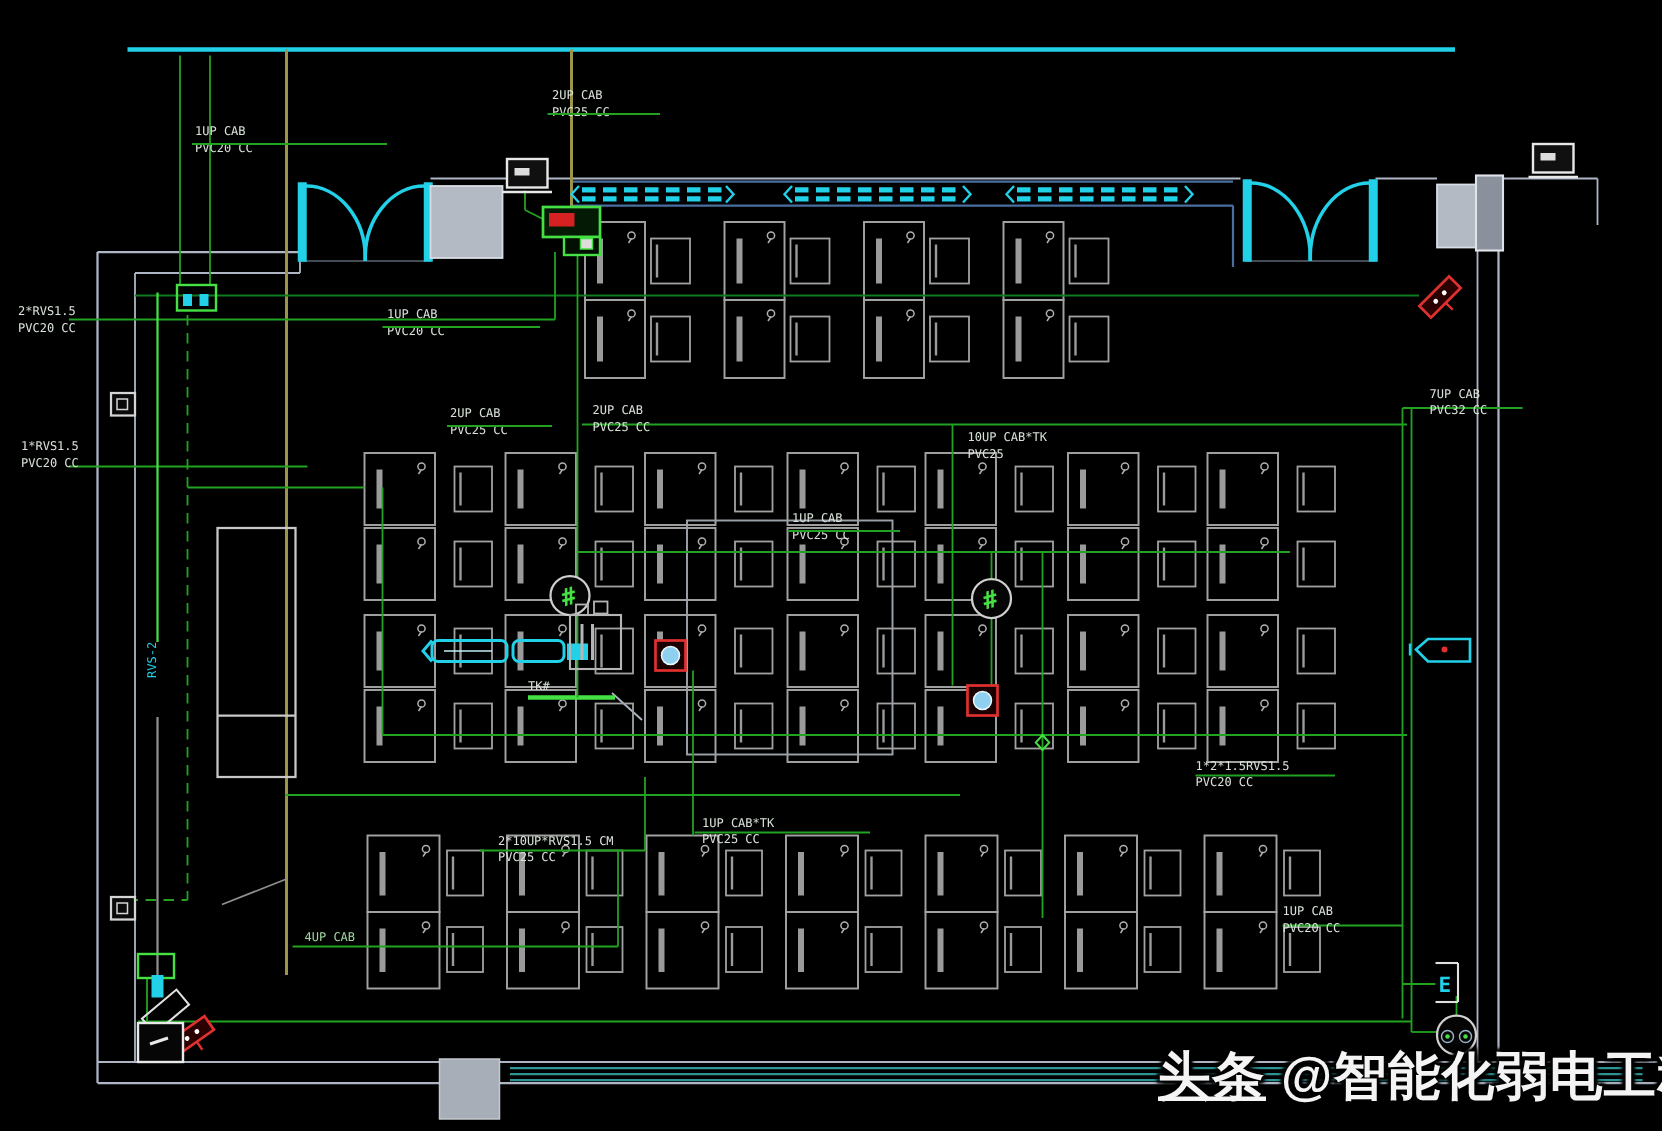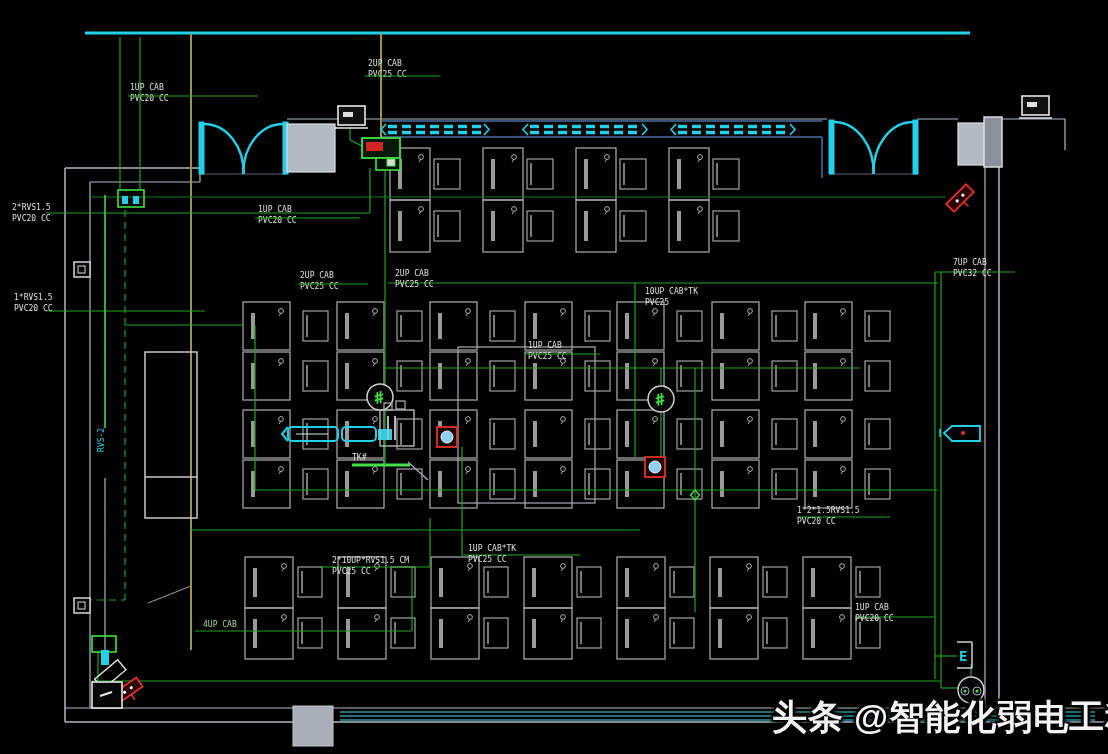--- a/index.html
+++ b/index.html
@@ -3,21 +3,21 @@
 <meta charset="utf-8">
 <style>
   html,body{margin:0;padding:0;background:#000;}
   #stage{position:relative;width:1108px;height:754px;background:#000;overflow:hidden;
          font-family:"DejaVu Sans Mono","Liberation Mono",monospace;}
   #plan{position:absolute;left:0;top:0;}
   #watermark{position:absolute;left:772px;top:694px;white-space:nowrap;
     font-family:"Liberation Sans","DejaVu Sans",sans-serif;
     font-weight:800;font-size:35px;color:#f4f4f4;letter-spacing:1px;
     text-shadow:-2px -2px 2px #000,2px -2px 2px #000,-2px 2px 2px #000,2px 2px 2px #000,0 0 6px #000;}
-  #watermark .brand{font-weight:900;margin-right:10px;}
+  #watermark .brand{font-weight:900;margin-right:10px;text-decoration:underline;}
 </style>
 </head>
 <body>
 
 <div id="stage">
   <svg id="plan" width="1108" height="754" viewBox="0 0 1108 754">
     <g id="layer-walls">
         <line x1="85" y1="33" x2="970" y2="33" stroke="#22d0e8" stroke-width="3"></line>
         <line x1="65" y1="168" x2="200" y2="168" stroke="#aeb6c6" stroke-width="1.5"></line>
         <line x1="90" y1="182" x2="200" y2="182" stroke="#aeb6c6" stroke-width="1.2"></line>

